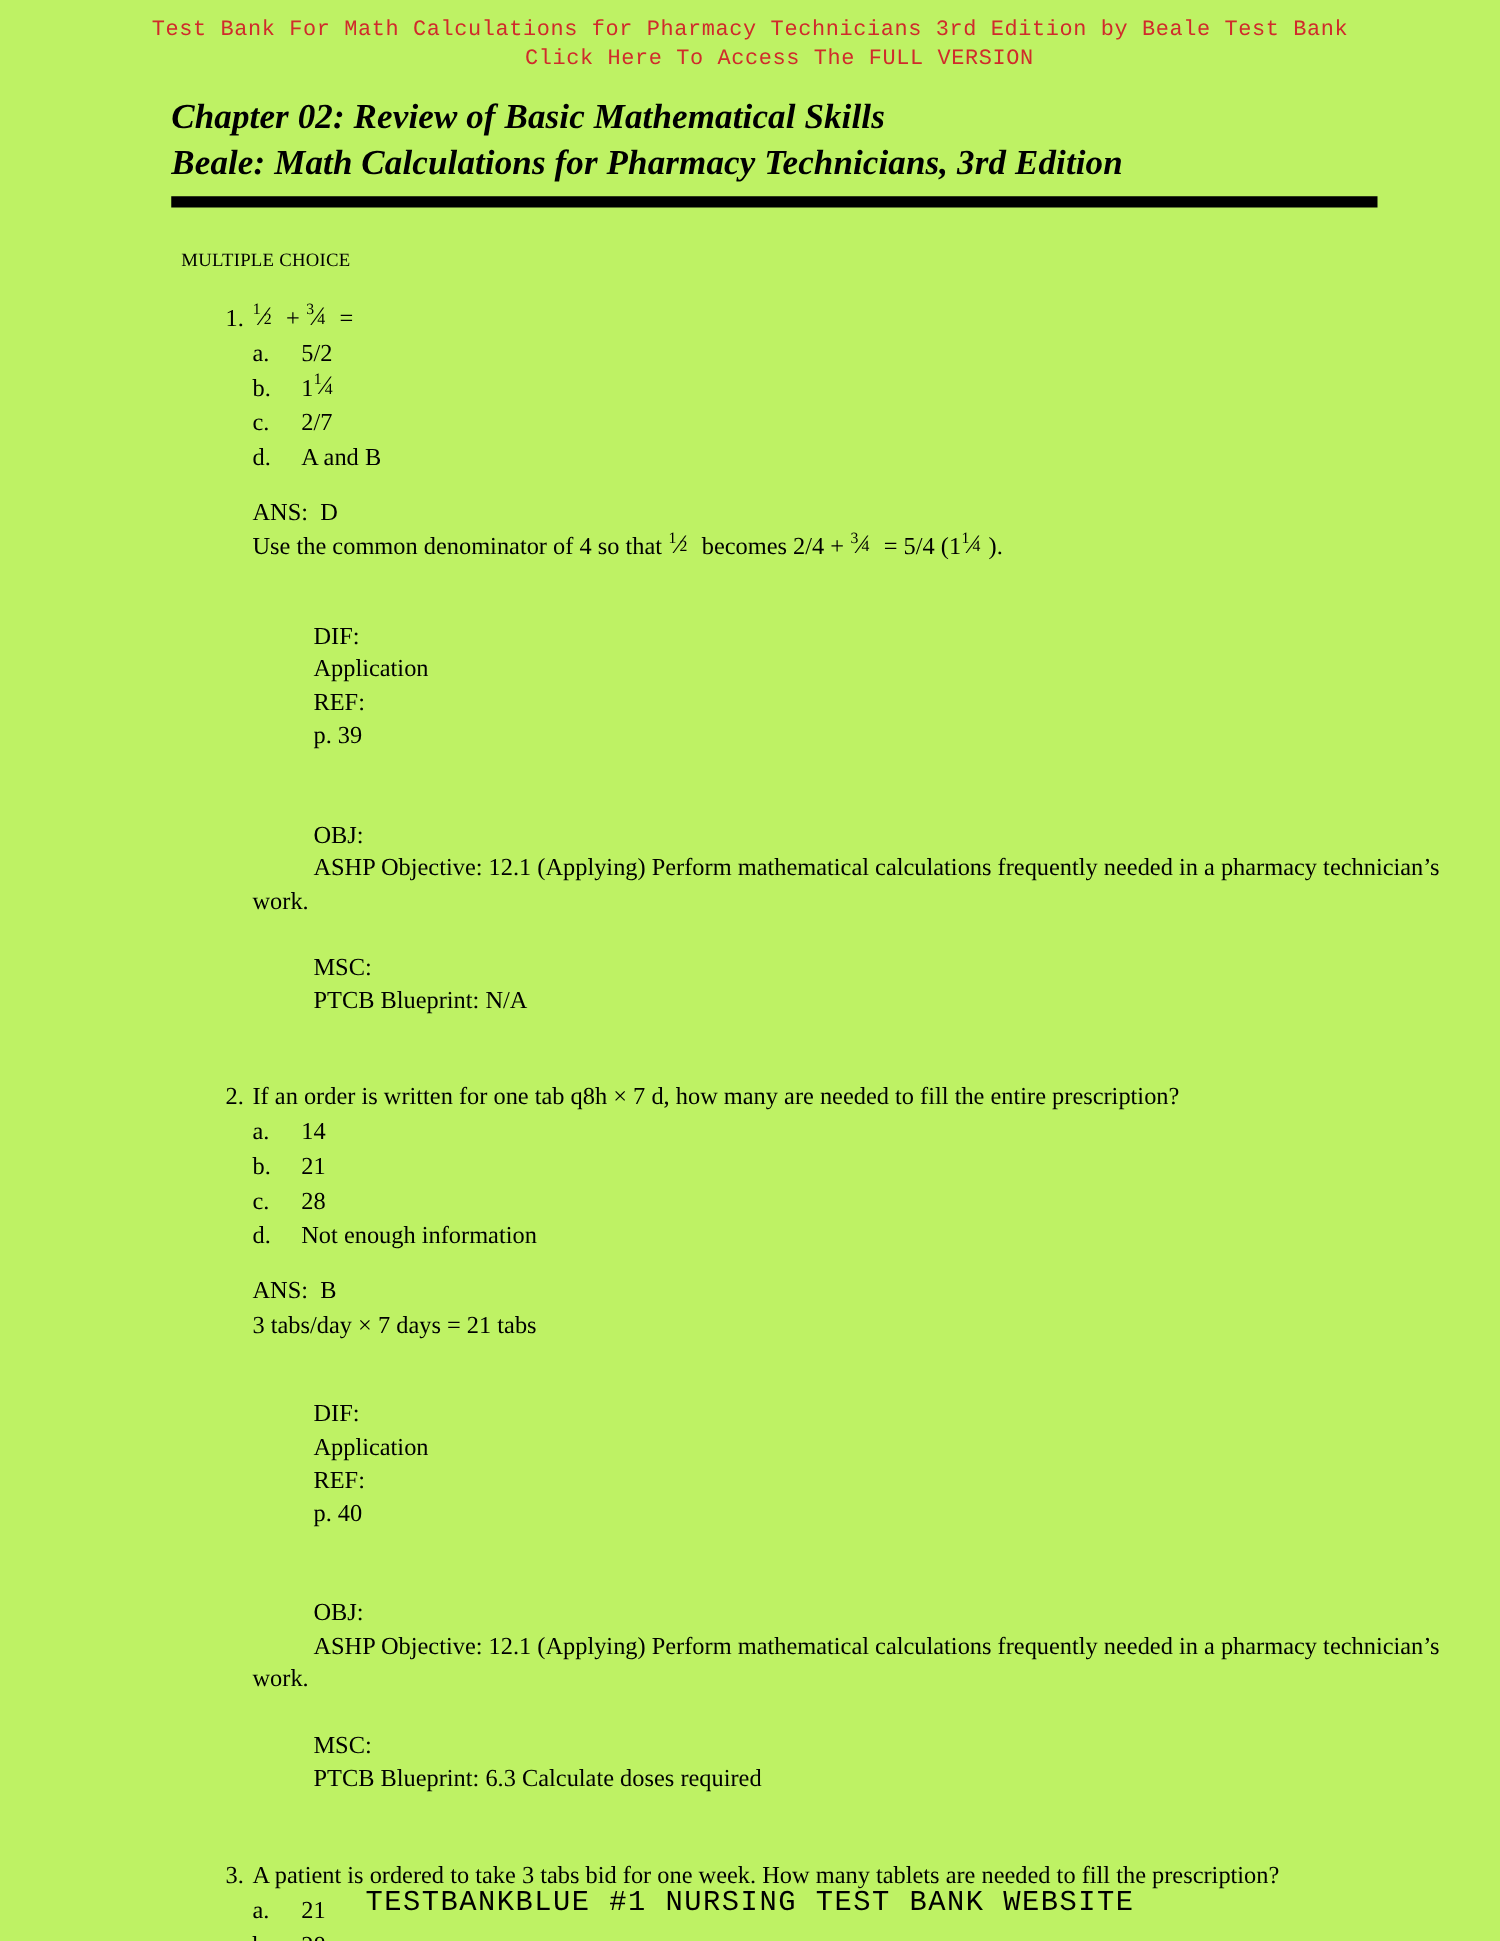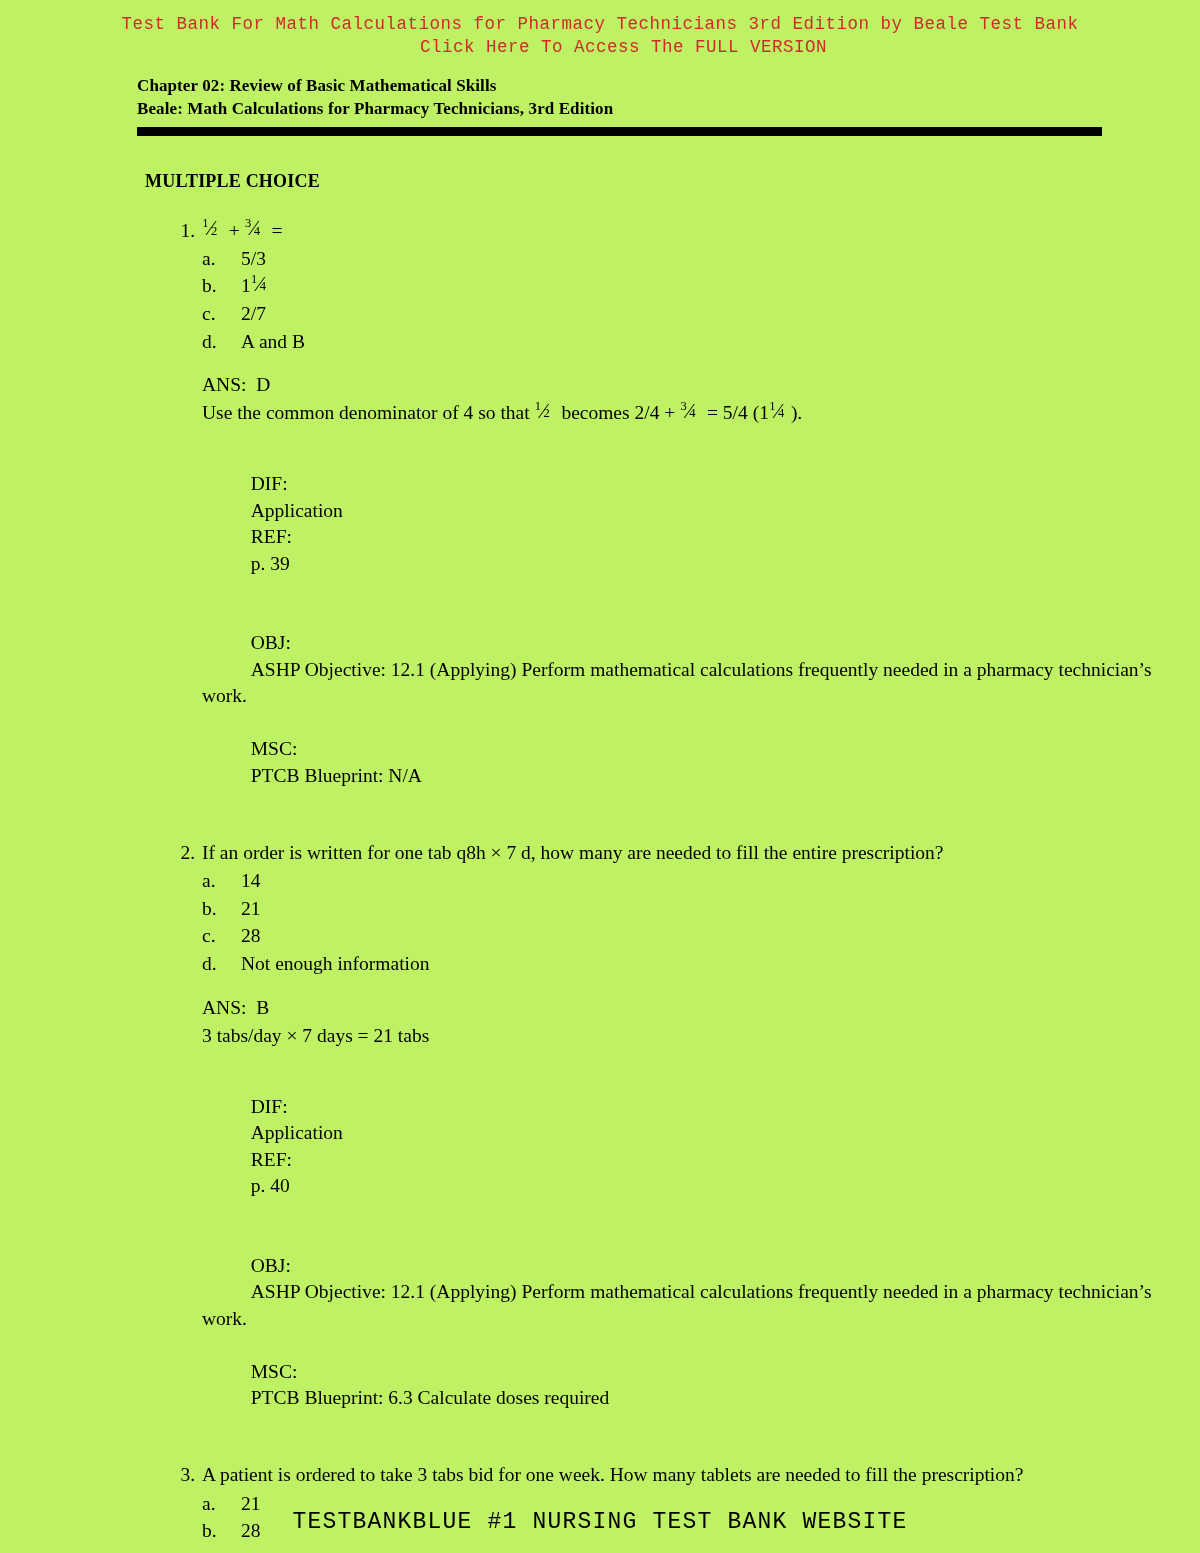--- a/index.html
+++ b/index.html
@@ -30,42 +30,43 @@
   .promo .line1 { display: block; }
   .promo .line2 { display: block; padding-left: 47px; }
 
   
   .header {
     margin: 16px 0 0 137px;
     width: 965px;
   }
   .header .hline {
     font-weight: bold;
-    font-size: 17px;
+    font-size: 28px;
     line-height: 1.33;
     letter-spacing: 0.1px;
+    font-style: italic;
   }
   .rule {
     margin: 7px 0 0 137px;
     width: 965px;
     height: 9px;
     background: #000000;
   }
 
   
   .body {
     margin: 33px 0 0 0;
     padding: 0 0 0 0;
     font-size: 19.5px;
     line-height: 1.34;
   }
   .mc-title {
     margin-left: 145px;
-    font-weight: bold;
-    font-size: 18px;
+    font-weight: normal;
+    font-size: 15px;
     letter-spacing: 0.2px;
   }
 
   .q {
     position: relative;
     margin: 24px 0 0 0;
     padding-left: 202px;
   }
   .q .num {
     position: absolute;
@@ -168,21 +169,21 @@
       <div class="stem">
         <span class="frac"><span class="nu">1</span><span class="sl">⁄</span><span class="de">2</span></span>
         +
         <span class="frac"><span class="nu">3</span><span class="sl">⁄</span><span class="de">4</span></span>
         =
       </div>
 
       <div class="choices">
         <div class="choice">
           <span class="ltr">a.</span>
-          <span>5/3</span>
+          <span>5/2</span>
         </div>
         <div class="choice">
           <span class="ltr">b.</span>
           <span>1<span class="frac"><span class="nu">1</span><span class="sl">⁄</span><span class="de">4</span></span></span>
         </div>
         <div class="choice">
           <span class="ltr">c.</span>
           <span>2/7</span>
         </div>
         <div class="choice">

